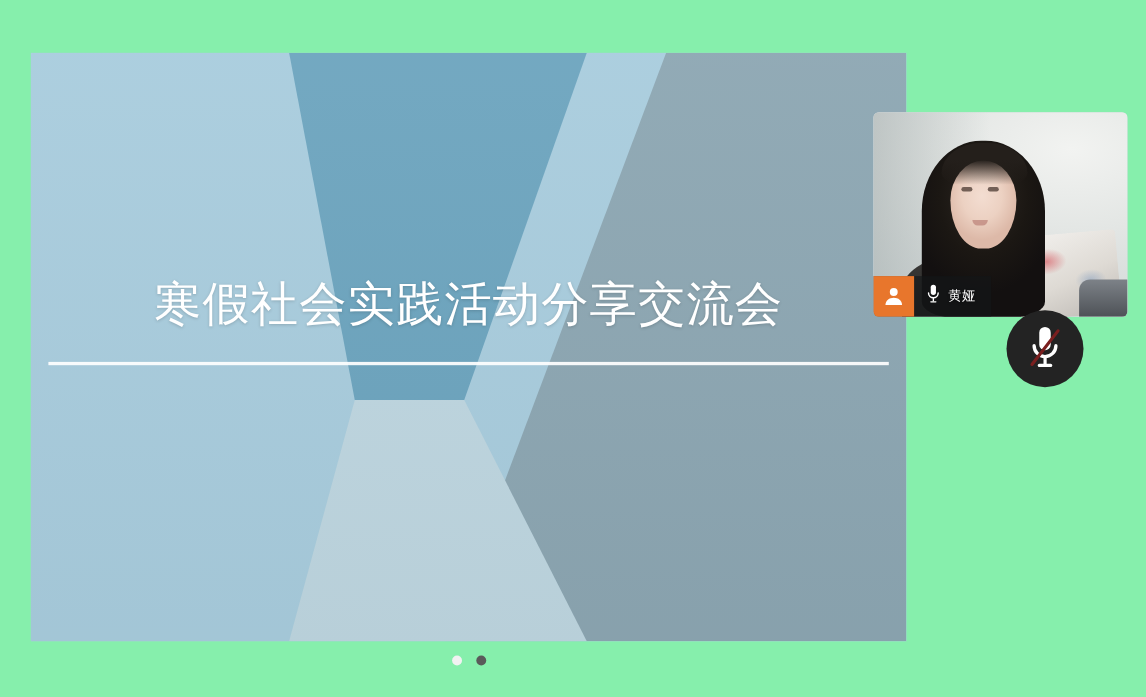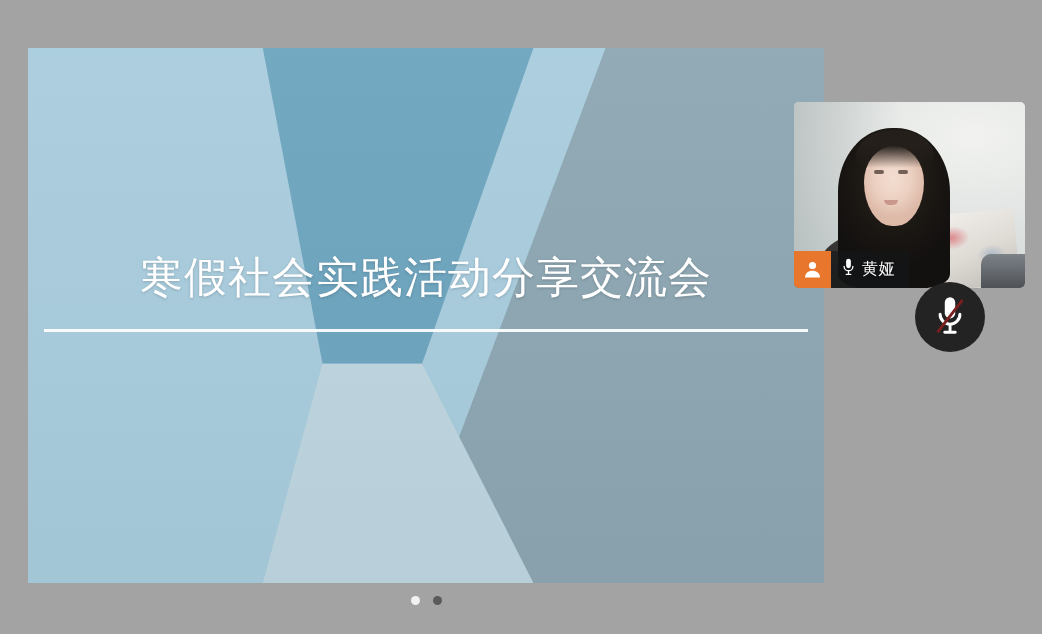--- a/index.html
+++ b/index.html
@@ -9,21 +9,21 @@
     height: 634px;
     background: #000;
     font-family: "Liberation Sans", sans-serif;
     overflow: hidden;
   }
 
   #stage {
     position: relative;
     width: 1042px;
     height: 634px;
-    background: #a3a3a3;
+    background: #86efac;
   }
 
   
   #slide {
     position: absolute;
     left: 28px;
     top: 48px;
     width: 796px;
     height: 535px;
     overflow: hidden;
@@ -242,21 +242,21 @@
     width: 37px; height: 37px;
     background: #e8762c;
     display: flex;
     align-items: center;
     justify-content: center;
     flex: none;
   }
   #mic-small { margin: 0 6px 0 10px; flex: none; }
   #participant-name {
     color: #ffffff;
-    font-size: 16px;
+    font-size: 12px;
     font-family: Liberation Sans, sans-serif;
     letter-spacing: 0.5px;
     text-shadow: 0 1px 2px rgba(0,0,0,0.6);
     white-space: nowrap;
   }
 
   
   #mute-button {
     position: absolute;
     left: 915px;

